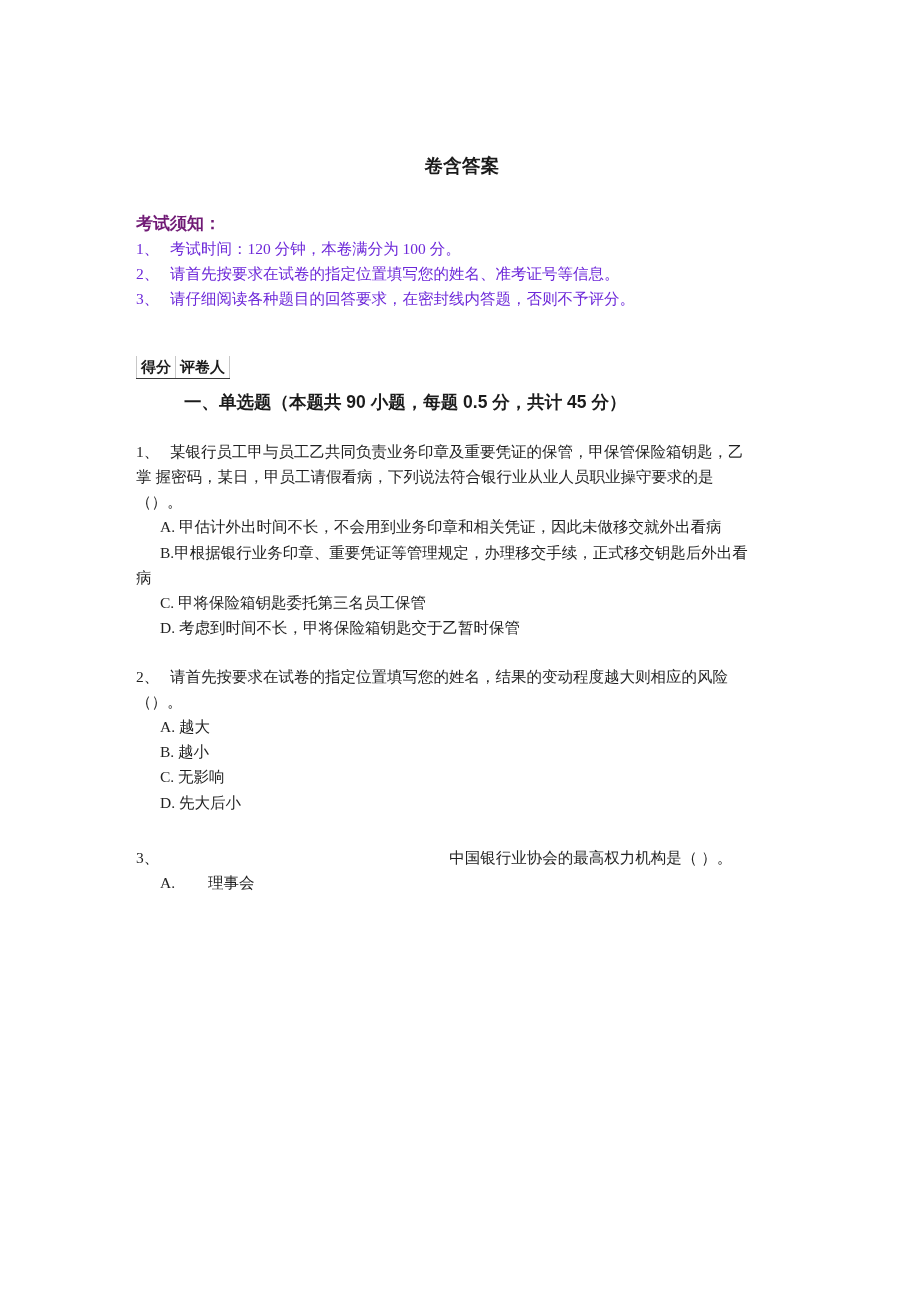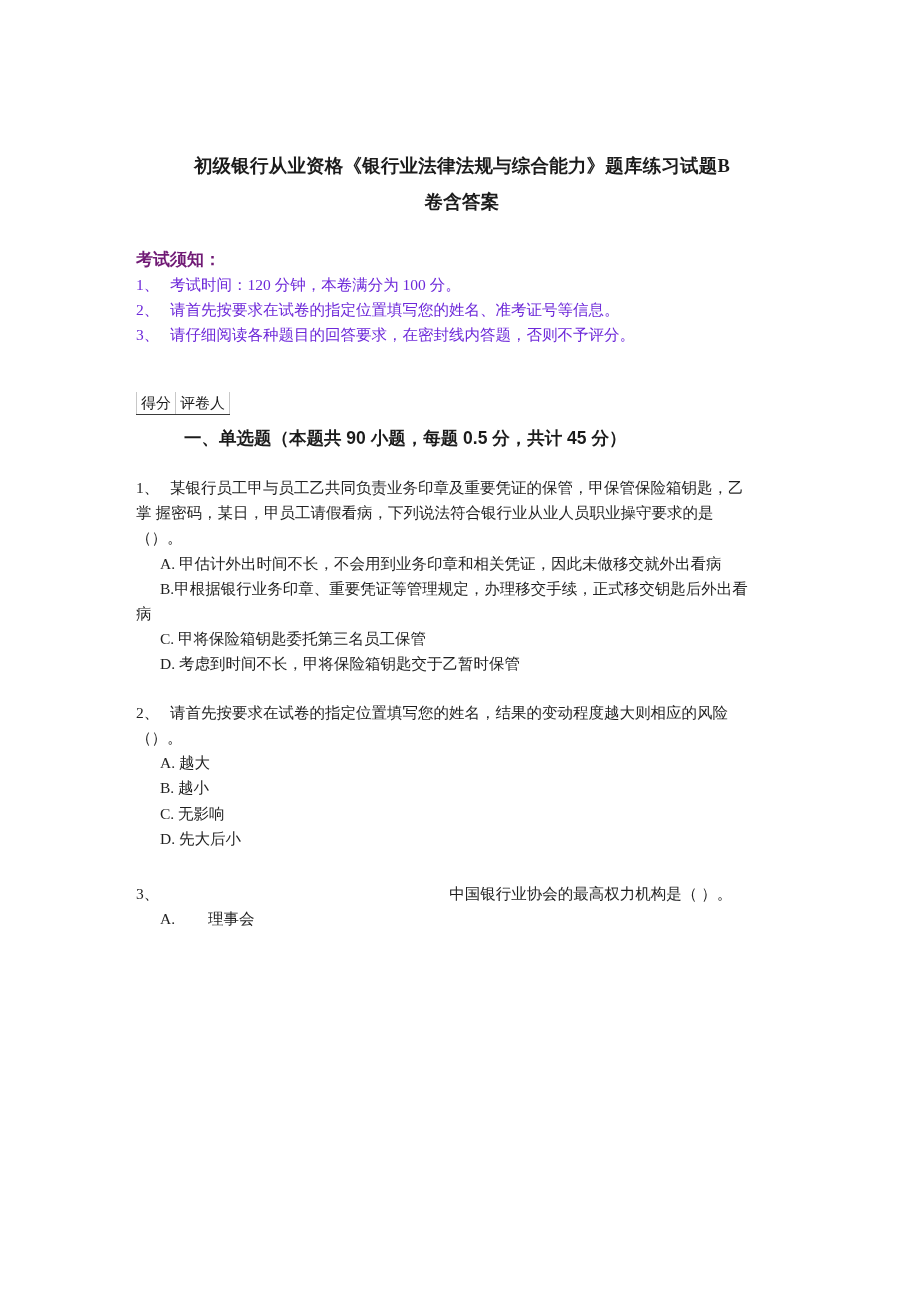--- a/index.html
+++ b/index.html
@@ -72,21 +72,21 @@
     border-collapse: collapse;
     font-size: 15px;
     font-family: "Liberation Sans", "DejaVu Sans", sans-serif;
   }
   table.score-box td {
     border-left: 1px solid #c8c8c8;
     border-right: 1px solid #c8c8c8;
     border-bottom: 1.6px solid #3a3a3a;
     border-top: none;
     padding: 1px 4px 1px 4px;
-    font-weight: normal;
+    font-weight: bold;
     color: #1b1b1b;
     line-height: 1.35;
     white-space: nowrap;
   }
 
   
   .section-heading {
     margin-top: 10px;
     margin-left: 48px;
     font-size: 17.5px;
@@ -143,21 +143,20 @@
     min-width: 48px;
   }
 </style>
 </head>
 <body>
 
 <div class="page">
   <div class="content">
 
     <div class="doc-title">
-      <span>初级银行从业资格《银行业法律法规与综合能力》题库练习试题B</span>
       <span class="line2">卷含答案</span>
     </div>
 
     <div class="notice-heading">考试须知：</div>
 
     <div class="notice-item">
       <span class="num">1、</span><span>考试时间：120 分钟，本卷满分为 100 分。</span>
     </div>
     <div class="notice-item">
       <span class="num">2、</span><span>请首先按要求在试卷的指定位置填写您的姓名、准考证号等信息。</span>

